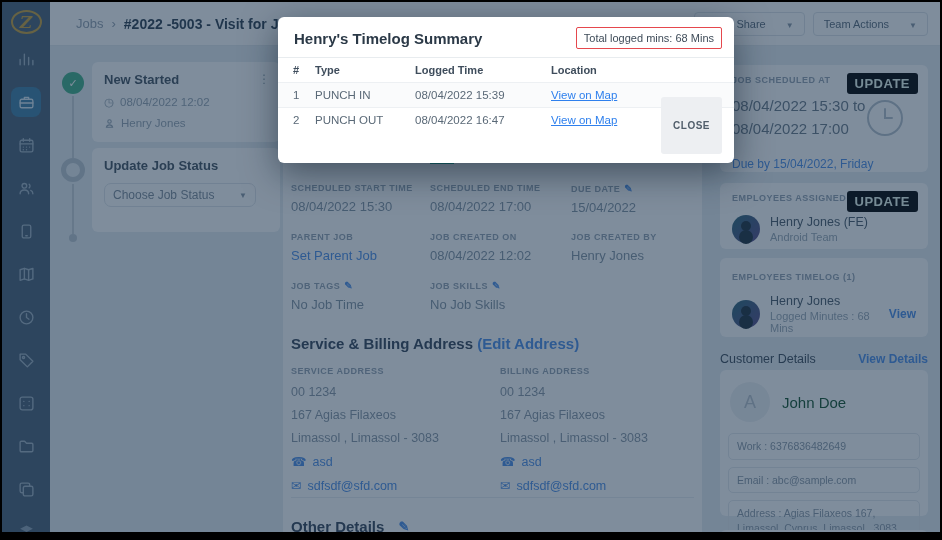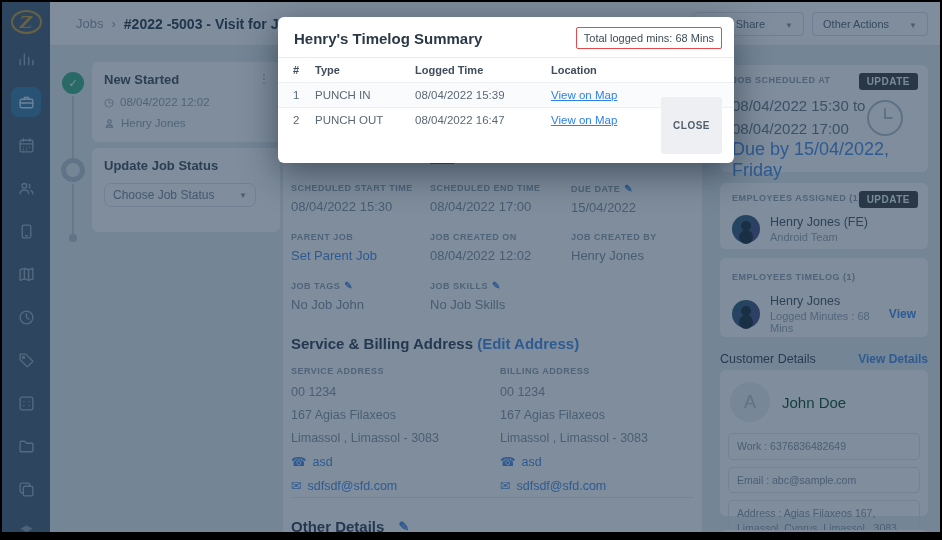--- a/index.html
+++ b/index.html
@@ -68,24 +68,24 @@
   .addr-cols { display:grid; grid-template-columns:209px auto; margin-top:14px; }
   .aline { font-size:12.5px; color:#8a98a6; margin-top:9px; }
   .alink { font-size:12.5px; color:#4d8fe8; margin-top:9px; display:flex; gap:6px; align-items:center; cursor:pointer; }
   .divider { position:absolute; left:8px; right:8px; top:404px; border-top:1px solid #e8edf1; }
   .other { position:absolute; left:8px; top:425px; font-size:15px; font-weight:bold; color:#37465a;
            display:flex; gap:10px; align-items:center; }
 
   
   .rcard { position:absolute; left:718px; width:208px; background:#fff; border-radius:6px; padding:10px 12px; }
   .rlabel { font-size:9px; font-weight:bold; letter-spacing:.5px; color:#95a3b2; }
-  .badge { position:absolute; right:10px; top:8px; background:#404040; color:#eafaf0;
-           font-size:10px; font-weight:bold; letter-spacing:.5px; padding:3px 8px; border-radius:3px; cursor:pointer; }
+  .badge { position:absolute; right:10px; top:8px; background:#000000; color:#eafaf0;
+           font-size:13px; font-weight:bold; letter-spacing:.5px; padding:3px 8px; border-radius:3px; cursor:pointer; }
   .sched-time { font-size:15px; color:#6b7a88; margin-top:12px; }
-  .due { font-size:18px; color:#4d8fe8; margin-top:2px; }
+  .due { font-size:12px; color:#4d8fe8; margin-top:20px; }
   .bigclock { position:absolute; right:24px; top:34px; }
   .avatar { width:28px; height:28px; border-radius:50%;
             background:linear-gradient(135deg,#2b6777,#5b4a8a); position:relative; flex:none; }
   .avatar::after { content:""; position:absolute; left:9px; top:6px; width:10px; height:10px;
                    border-radius:50%; background:#1d2f3d; box-shadow:0 11px 0 2px #1d2f3d; }
   .emp-row { display:flex; gap:10px; margin-top:12px; align-items:center; }
   .emp-name { font-size:12.5px; color:#4a5a68; }
   .emp-sub { font-size:11px; color:#9aa8b5; margin-top:2px; }
   .view-link { margin-left:auto; font-size:12px; font-weight:bold; color:#4d8fe8; cursor:pointer; }
   .cust-head { position:absolute; left:718px; top:350px; width:208px; display:flex; }
@@ -128,21 +128,21 @@
       <span>Jobs</span>
       <span class="chev">›</span>
       <span class="cur">#2022 -5003 - Visit for John</span>
     </div>
     <div class="top-btns">
       <button class="tbtn">
         <span>Print / Share</span>
         <span class="chev">▼</span>
       </button>
       <button class="tbtn">
-        <span>Other Actions</span>
+        <span>Team Actions</span>
         <span class="chev">▼</span>
       </button>
     </div>
   </div>
 
   <div class="sidebar">
     <div class="logo">Z</div>
     <div class="nav">
       <div class="nav-item">
           <svg viewBox="0 0 16 16">
@@ -272,21 +272,21 @@
       <div>
           <div class="flabel">JOB CREATED ON</div>
           <div class="fvalue">08/04/2022 12:02</div>
         </div>
       <div>
           <div class="flabel">JOB CREATED BY</div>
           <div class="fvalue">Henry Jones</div>
         </div>
       <div>
           <div class="flabel"><span>JOB TAGS</span><span class="pencil">✎</span></div>
-          <div class="fvalue">No Job John</div>
+          <div class="fvalue">No Job Time</div>
         </div>
       <div>
           <div class="flabel"><span>JOB SKILLS</span><span class="pencil">✎</span></div>
           <div class="fvalue">No Job Skills</div>
         </div>
     </div>
 
     <div class="addr">
       <h3>
         <span>Service &amp; Billing Address</span>

